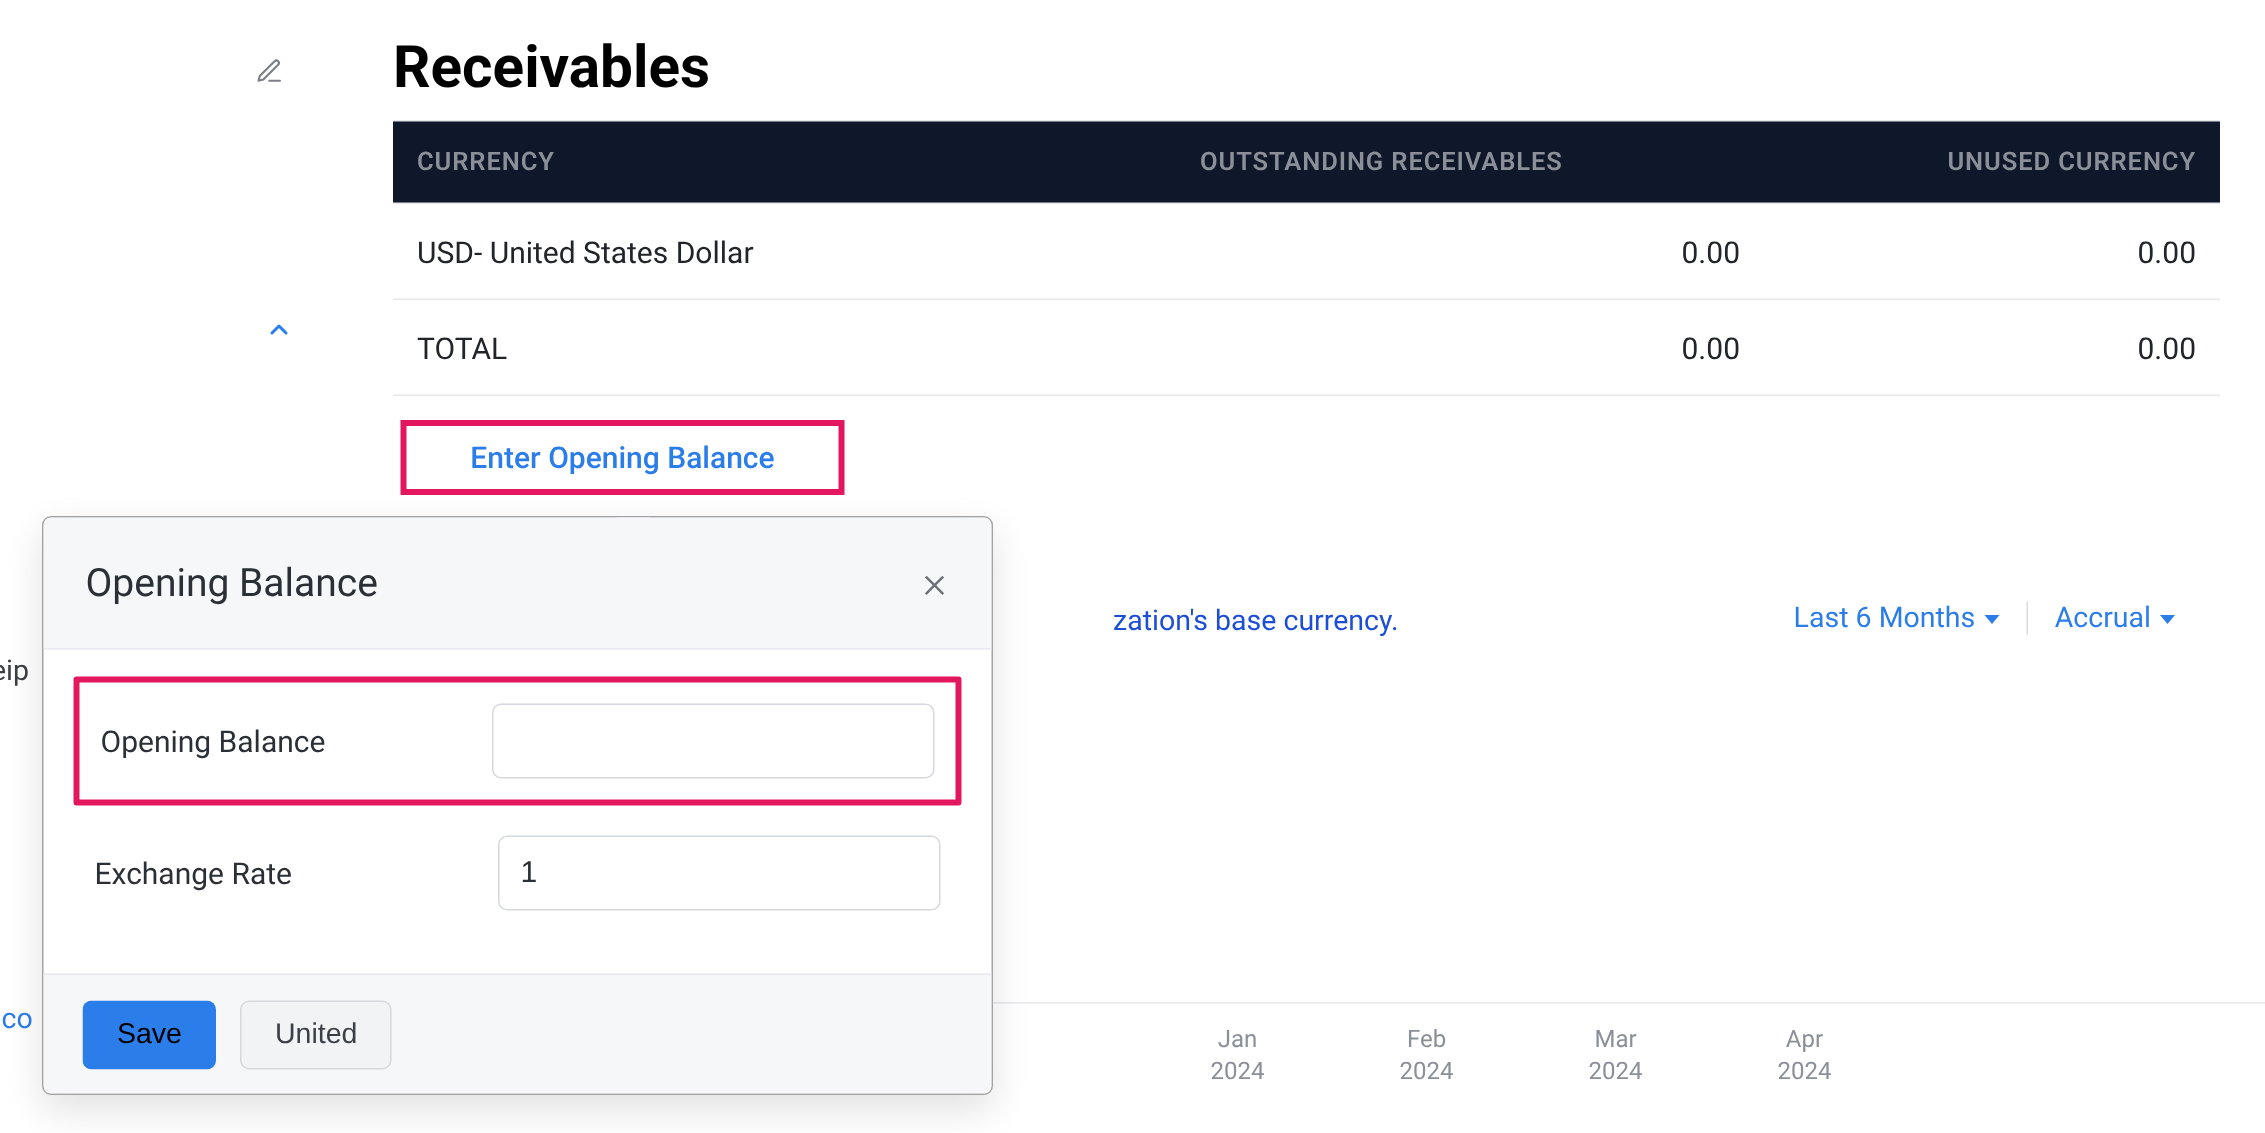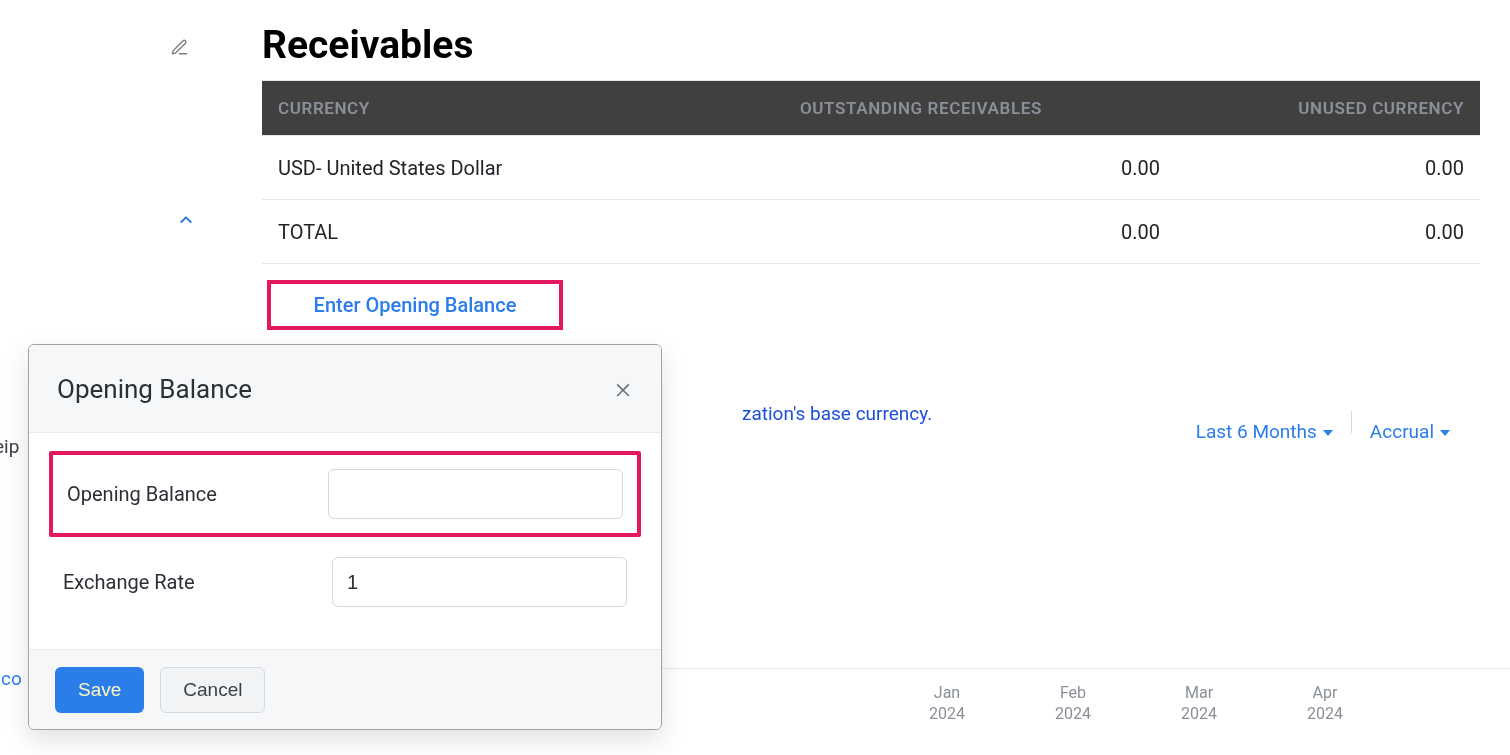--- a/index.html
+++ b/index.html
@@ -11,40 +11,40 @@
   .pencil-wrap { position: absolute; left: 170px; top: 38px; color: #7b7f86; }
   .collapse-chevron { position: absolute; left: 178px; top: 212px; color: #2b7de9; }
   .sidebar-bottom-text { position: absolute; left: -6px; top: 435px; font-size: 19px; color: #3b3f46; width: 40px; overflow: hidden; }
   .sidebar-link-fragment { position: absolute; left: -4px; top: 667px; font-size: 19px; color: #2b7de9; width: 40px; overflow: hidden; }
 
   
   .main { position: absolute; left: 262px; top: 0; right: 0; height: 755px; }
   .section-title { font-size: 39px; font-weight: 700; color: #000; position: absolute; left: 0; top: 22px; }
 
   .table-wrap { position: absolute; left: 0; top: 80px; right: 30px; }
-  .thead { display: flex; align-items: center; height: 56px; background: #404040; border-top: 1px solid #e6e8ec; border-bottom: 1px solid #e6e8ec; }
+  .thead { display: flex; align-items: center; height: 56px; background: #0f172a; border-top: 1px solid #e6e8ec; border-bottom: 1px solid #e6e8ec; }
   .th { font-size: 17px; letter-spacing: 0.6px; color: #8a8f98; font-weight: 600; }
   .col-currency { flex: 1 1 auto; padding-left: 16px; text-align: left; }
   .col-outstanding { width: 380px; text-align: left; padding-right: 20px; }
   .col-unused { width: 300px; text-align: right; padding-right: 16px; }
 
   .trow { display: flex; align-items: center; height: 64px; border-bottom: 1px solid #e6e8ec; font-size: 20px; }
   .trow .cell { }
   .trow .c1 { flex: 1 1 auto; padding-left: 16px; }
   .trow .c2 { width: 380px; text-align: right; padding-right: 20px; }
   .trow .c3 { width: 300px; text-align: right; padding-right: 16px; }
   .trow.total { font-weight: 400; }
 
   .enter-link-box { position: absolute; left: 5px; top: 280px; width: 296px; height: 50px; border: 4px solid #e3175f; display: flex; align-items: center; justify-content: center; }
   .enter-link { color: #2b7de9; font-size: 20px; font-weight: 500; cursor: pointer; }
 
   
   .filters { position: absolute; right: 60px; top: 400px; display: flex; align-items: center; gap: 18px; }
   .vdiv { width: 1px; height: 22px; background: #d6d9de; }
-  .dd { color: #2b7de9; font-size: 19px; display: inline-flex; align-items: center; gap: 6px; cursor: pointer; margin-top: 20px; }
+  .dd { color: #2b7de9; font-size: 19px; display: inline-flex; align-items: center; gap: 6px; cursor: pointer; }
   .caret-down { width: 0; height: 0; border-left: 5px solid transparent; border-right: 5px solid transparent; border-top: 6px solid #2b7de9; margin-top: 2px; }
 
   .context-note { position: absolute; left: 480px; top: 402px; font-size: 19px; color: #1d4ed8; }
 
   
   .xaxis { position: absolute; left: 262px; right: 0; top: 668px; height: 80px; border-top: 1px solid #e6e8ec; }
   .xlabels { position: absolute; top: 14px; left: 0; right: 0; display: flex; }
   .xlabel { width: 126px; text-align: center; color: #8a8f98; font-size: 16px; line-height: 1.3; }
 
   
@@ -54,21 +54,21 @@
   .close-x { color: #6d7178; cursor: pointer; }
 
   .popover-body { padding: 18px 20px 28px 20px; }
   .field-row { display: flex; align-items: center; padding: 14px 14px; gap: 36px; }
   .field-row .flabel { width: 310px; font-size: 20px; color: #2b2f36; }
   .field-row input { width: 296px; height: 50px; border: 1px solid #d5d8dd; border-radius: 6px; font-size: 20px; padding: 0 14px; color: #2b2f36; background: #fff; }
   .row-highlight { border: 4px solid #e3175f; border-radius: 2px; margin-bottom: 6px; }
 
   .popover-footer { height: 80px; background: #f6f7f9; border-top: 1px solid #e8eaee; display: flex; align-items: center; gap: 16px; padding: 0 26px; }
   .btn { height: 46px; padding: 0 22px; border-radius: 6px; font-size: 19px; cursor: pointer; display: inline-flex; align-items: center; justify-content: center; border: 1px solid transparent; }
-  .btn-primary { background: #2b7de9; color: #fef9c3; }
+  .btn-primary { background: #2b7de9; color: #000000; }
   .btn-secondary { background: #f1f3f5; color: #3b3f46; border-color: #d5d8dd; }
 
   
   .popover-arrow { position: absolute; left: 385px; top: -8px; width: 16px; height: 16px; background: #f6f7f9; border-left: 1px solid #e3e6ea; border-top: 1px solid #e3e6ea; transform: rotate(45deg); }
 
   svg { display: block; }
 </style>
 </head>
 <body>
 
@@ -124,21 +124,21 @@
       </span>
       <span class="vdiv"></span>
       <span class="dd">
         <span>Accrual</span>
         <span class="caret-down"></span>
       </span>
     </div>
   </div>
 
   <div class="xaxis">
-    <div class="xlabels" style="padding-left: 500px; justify-content: center;">
+    <div class="xlabels" style="padding-left: 500px;">
       <div class="xlabel"><span>Jan</span><br><span>2024</span></div>
       <div class="xlabel"><span>Feb</span><br><span>2024</span></div>
       <div class="xlabel"><span>Mar</span><br><span>2024</span></div>
       <div class="xlabel"><span>Apr</span><br><span>2024</span></div>
     </div>
   </div>
 
   <div class="popover">
     <div class="popover-arrow"></div>
     <div class="popover-header">
@@ -154,17 +154,17 @@
         <div class="flabel">Opening Balance</div>
         <input type="text" value="" style="">
       </div>
       <div class="field-row">
         <div class="flabel">Exchange Rate</div>
         <input type="text" value="1" style="">
       </div>
     </div>
     <div class="popover-footer">
       <button class="btn btn-primary">Save</button>
-      <button class="btn btn-secondary">Cancel</button>
+      <button class="btn btn-secondary">United</button>
     </div>
   </div>
 
 </div>
 
 </body></html>

